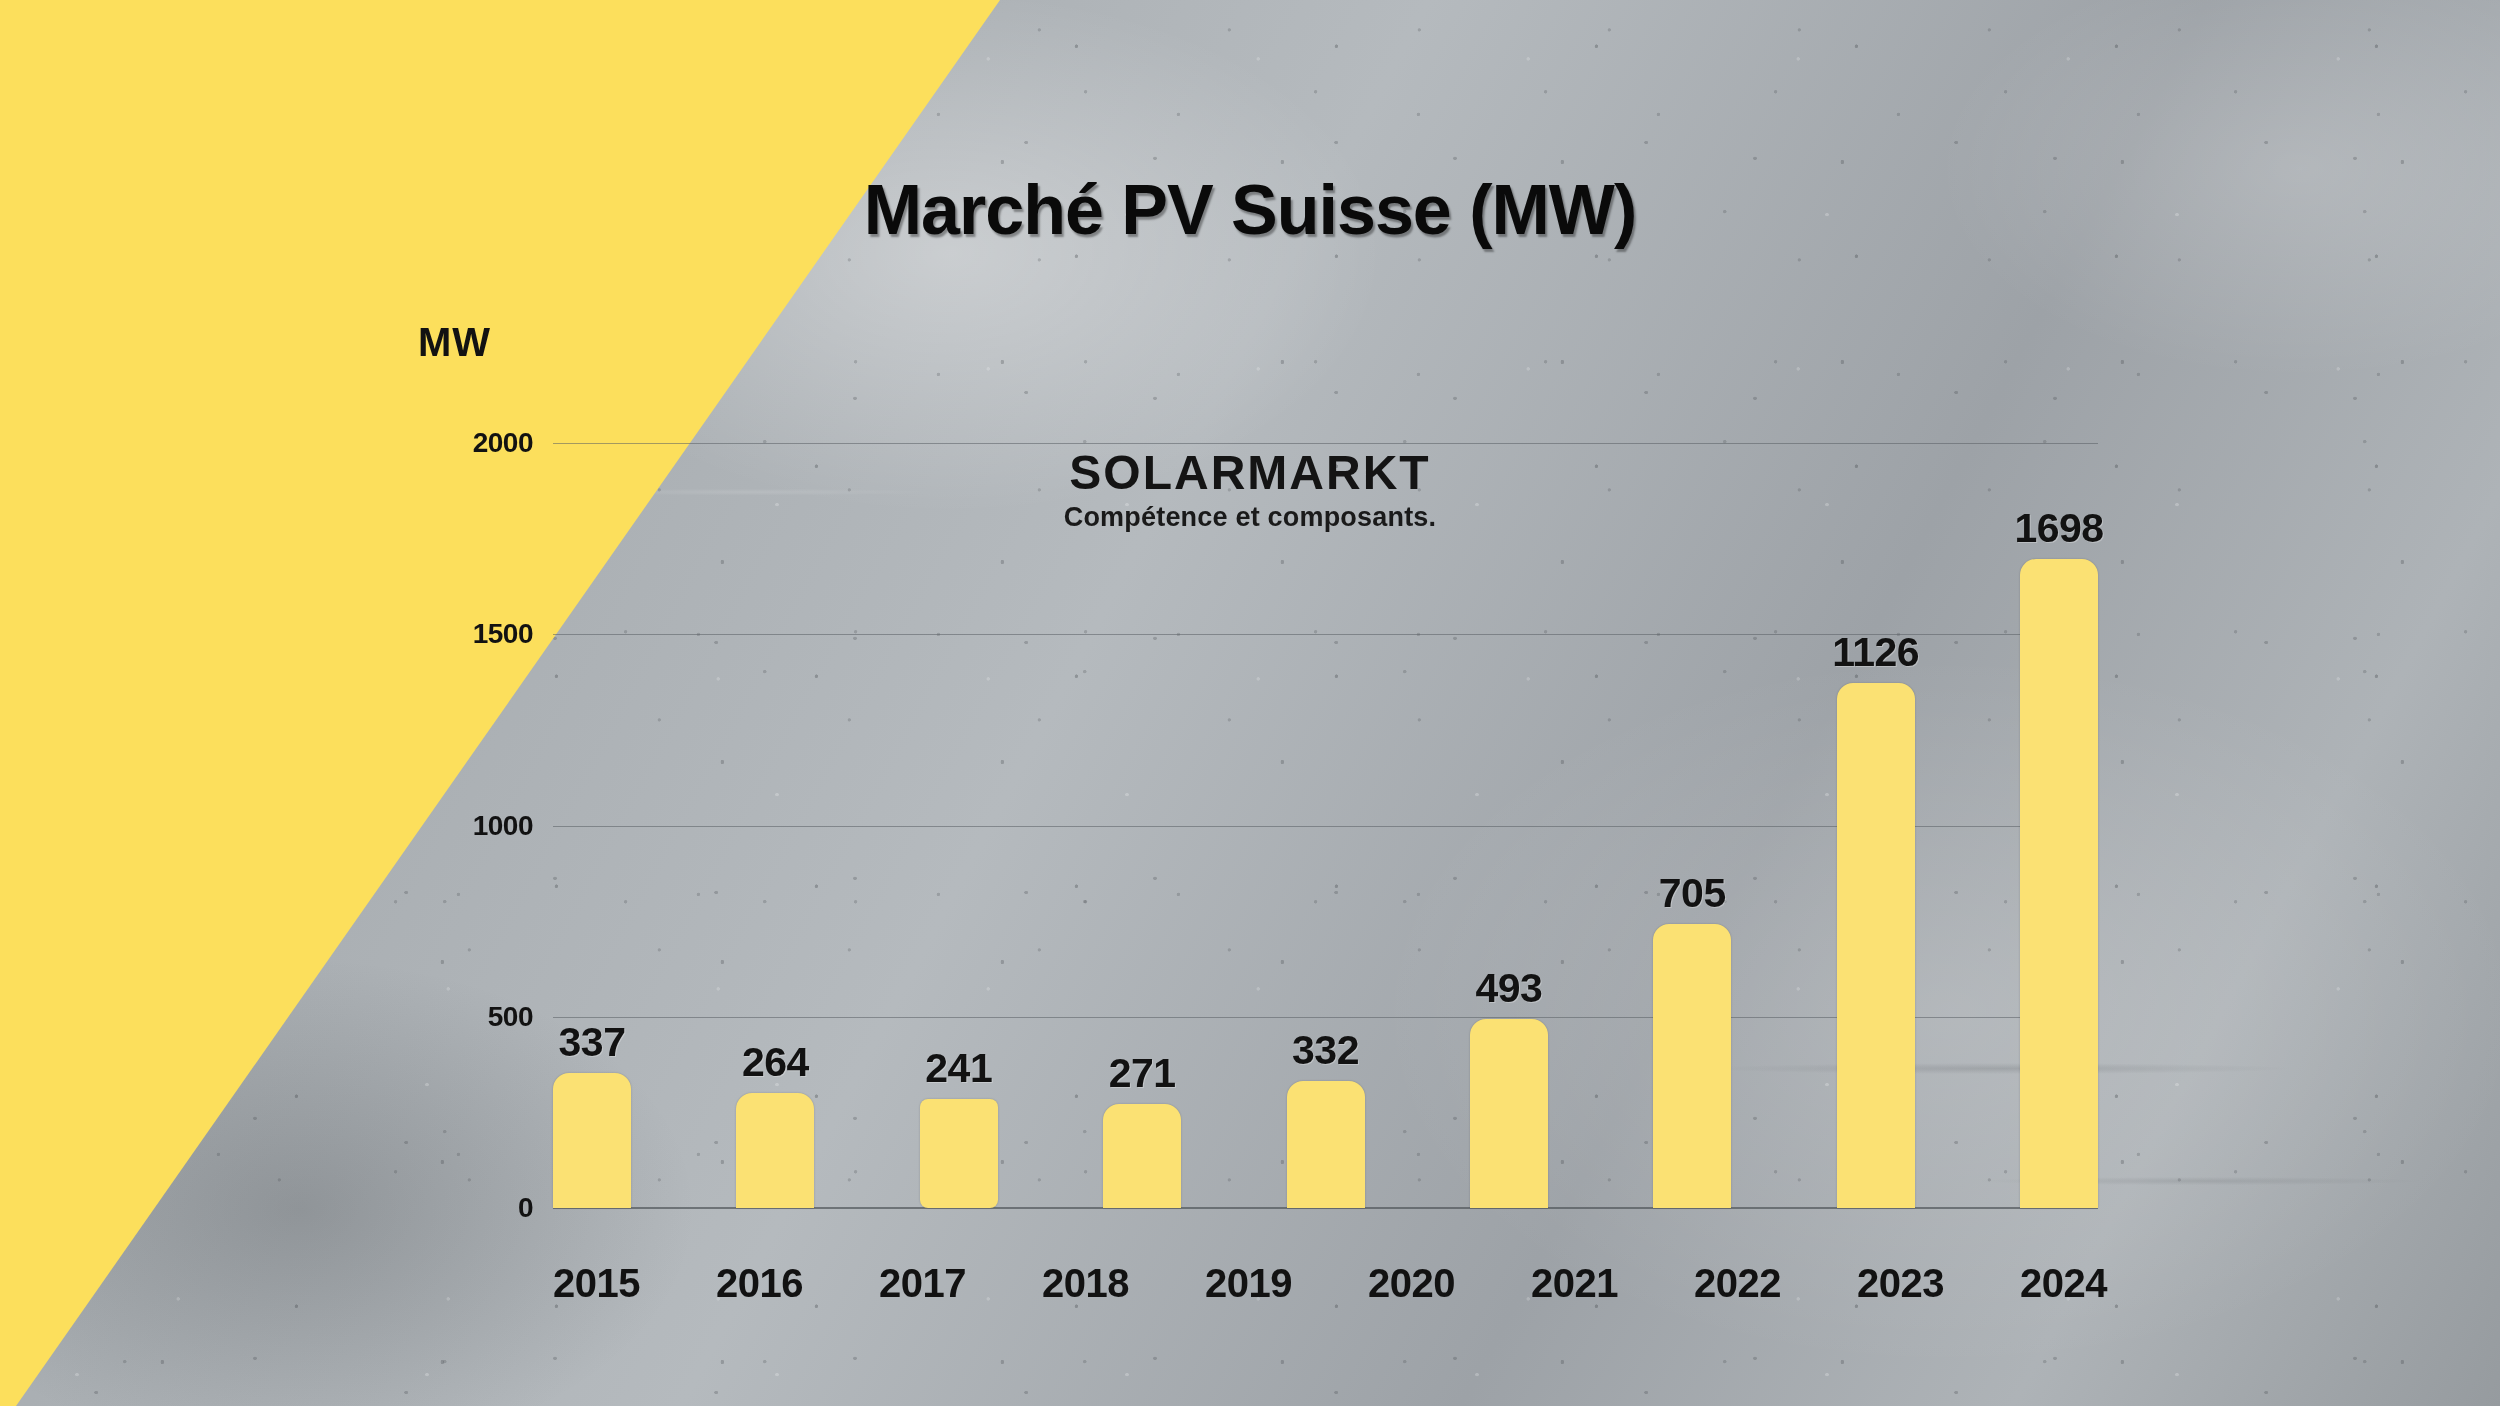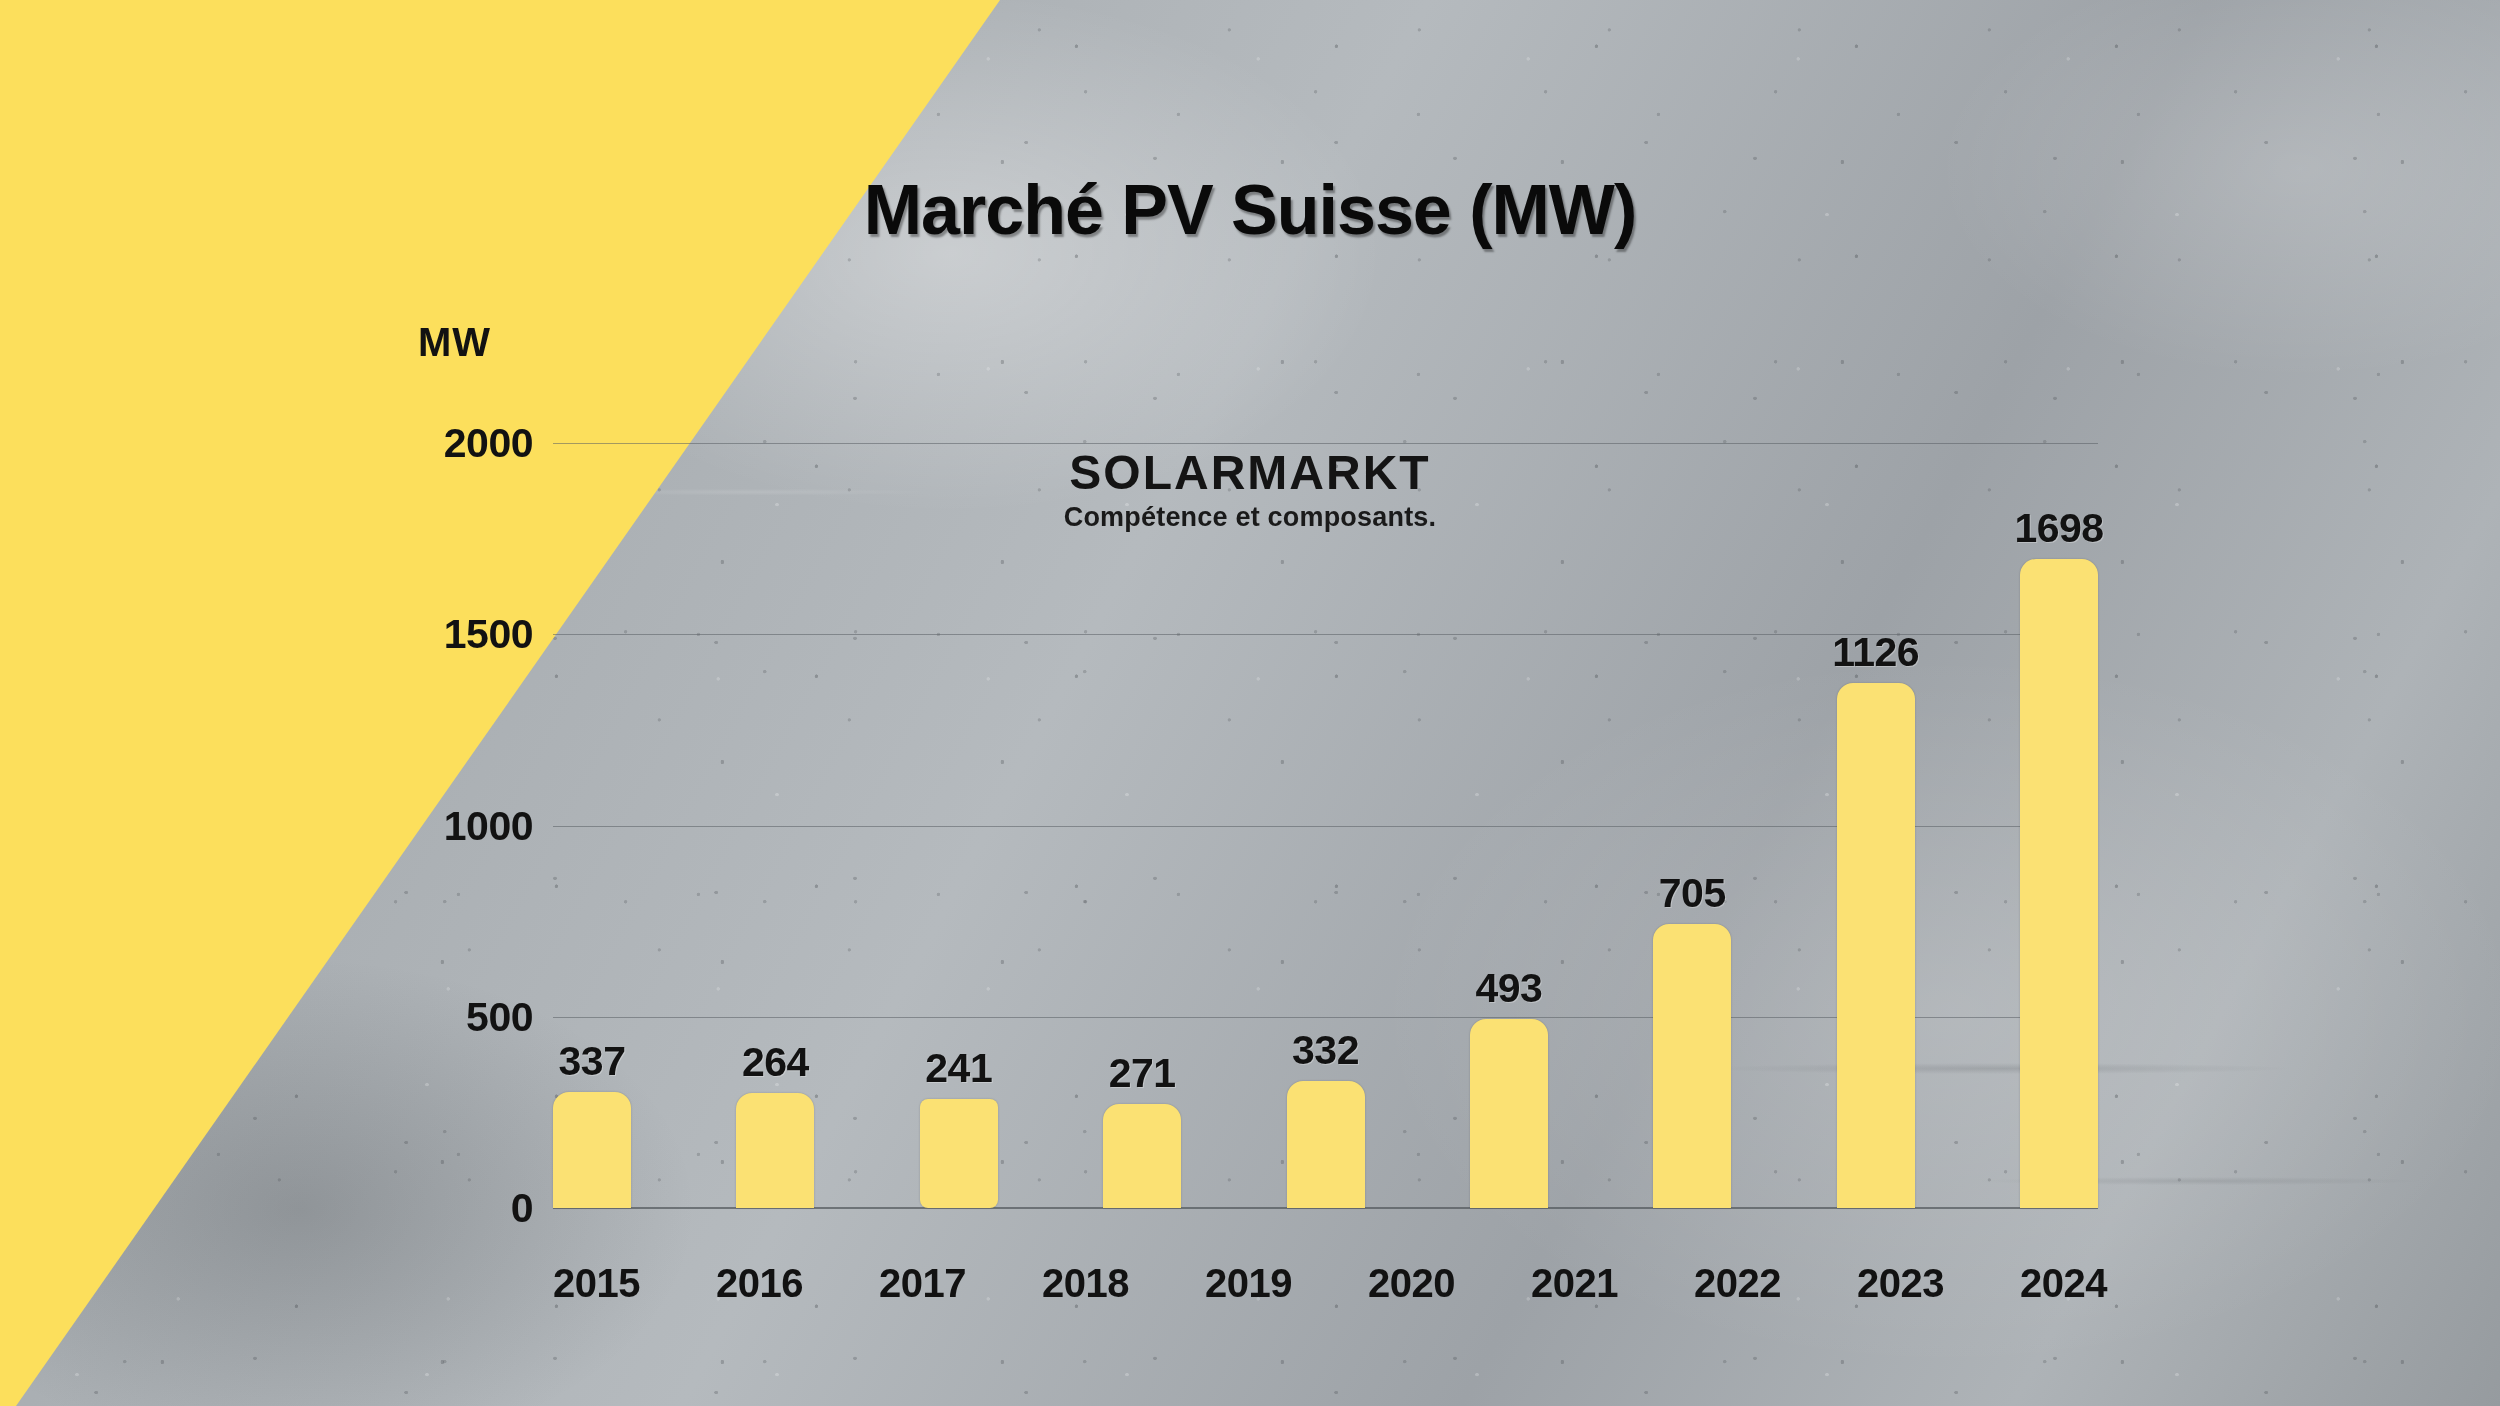--- a/index.html
+++ b/index.html
@@ -116,21 +116,21 @@
 
   
   .y-unit{
     position:absolute;left:418px;top:320px;
     font-size:40px;font-weight:700;color:#121212;letter-spacing:1px;
   }
   .y-tick-inner{
     position:absolute;
     left:0;top:0;
     transform:translate(-100%,-50%);
-    font-size:41px;font-weight:700;color:#121212;letter-spacing:-.5px;
+    font-size:28px;font-weight:700;color:#121212;letter-spacing:-.5px;
     white-space:nowrap;
   }
   .y-axis-labels{position:absolute;left:533px;top:0;width:0;height:1406px;}
 
   .x-labels{
     position:absolute;
     left:553px;top:1237px;
     width:1545px;
     display:flex;justify-content:space-between;
   }
@@ -201,21 +201,21 @@
   <div class="plot" id="plot">
     <div id="gridlines">
         <div class="gridline" style="top: 573.75px;"></div>
         <div class="gridline" style="top: 382.5px;"></div>
         <div class="gridline" style="top: 191.25px;"></div>
         <div class="gridline" style="top: 0px;"></div>
       </div>
     <div class="baseline"></div>
     <div class="bars" id="bars">
         <div class="bar-slot">
-          <div class="bar" style="height: 116px; background: rgb(251, 225, 115);">
+          <div class="bar" style="height: 135px; background: rgb(251, 225, 115);">
             <div class="bar-value">337</div>
           </div>
         </div>
         <div class="bar-slot">
           <div class="bar" style="height: 115px; background: rgb(251, 225, 115);">
             <div class="bar-value">264</div>
           </div>
         </div>
         <div class="bar-slot">
           <div class="bar" style="height: 109px; background: rgb(251, 225, 115); border-radius: 8px;">

